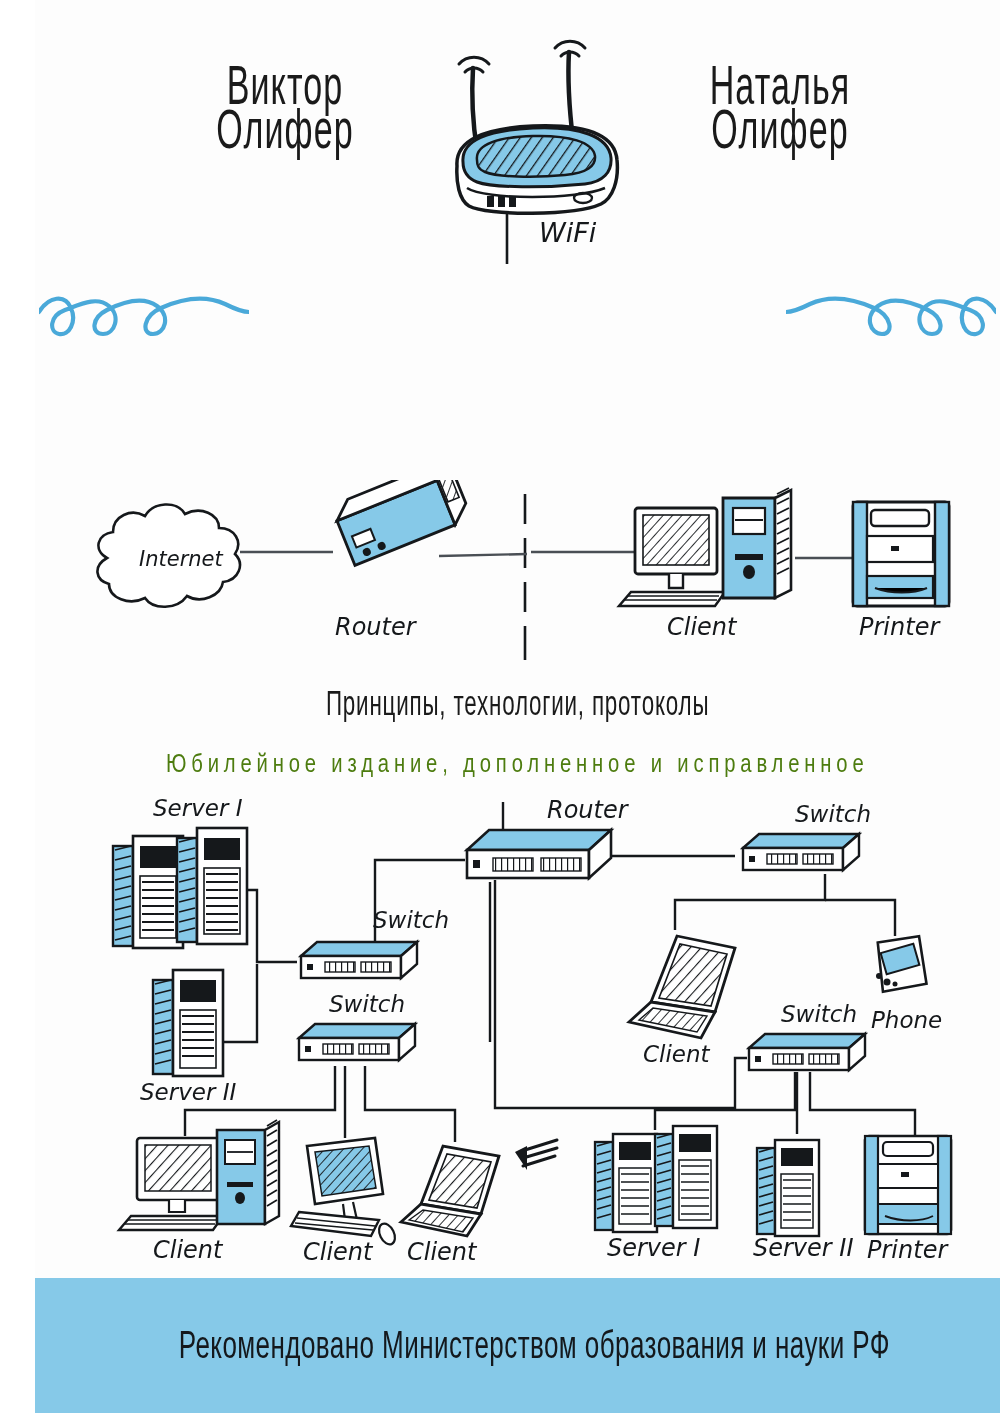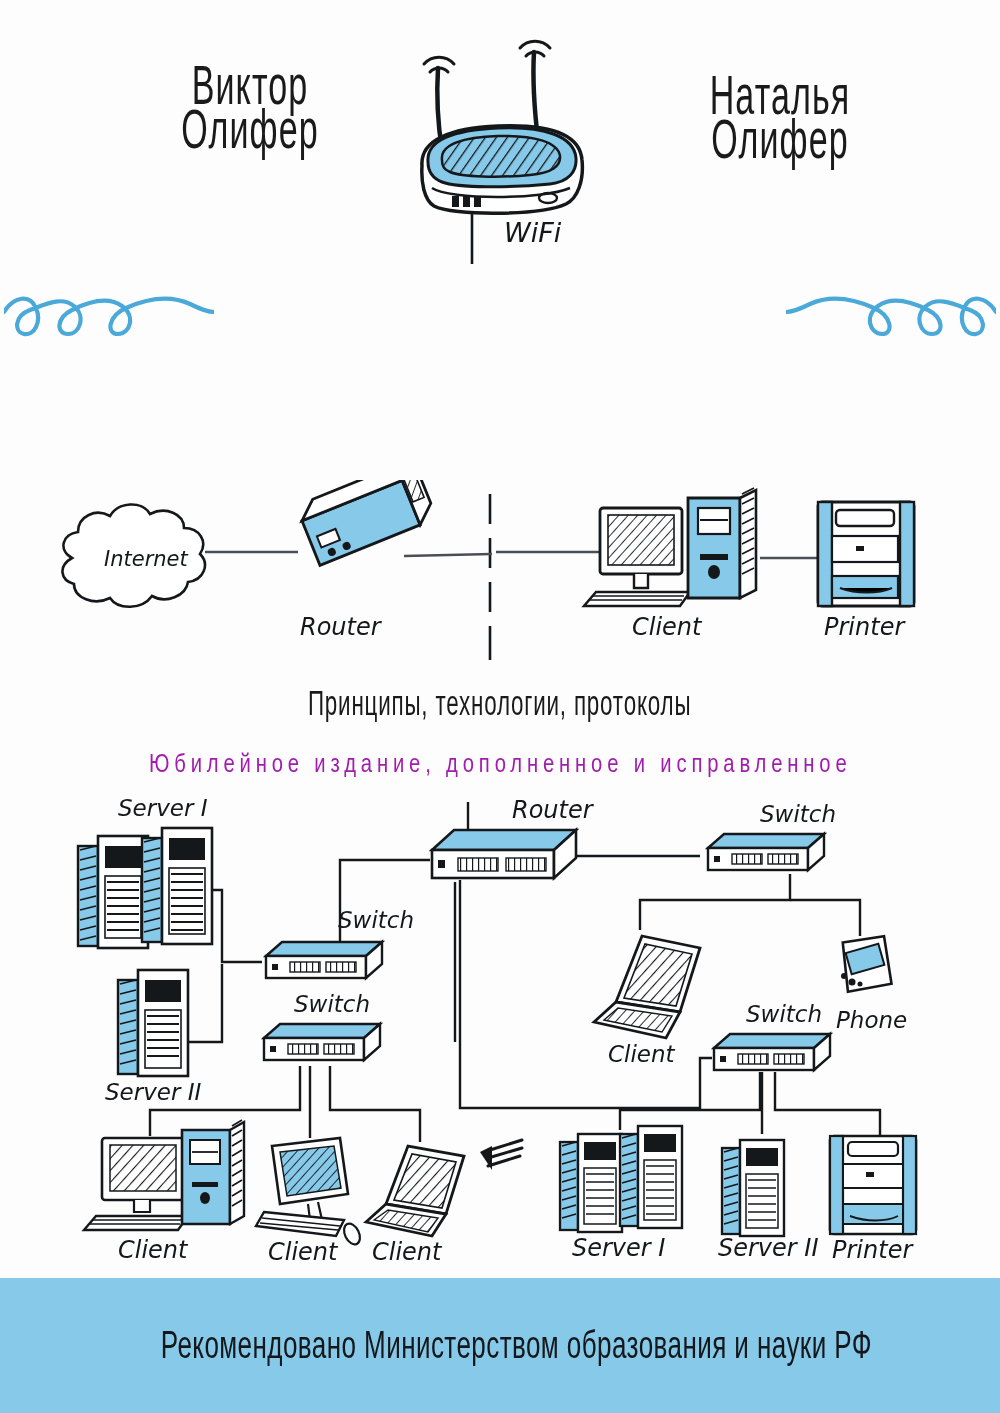--- a/index.html
+++ b/index.html
@@ -12,41 +12,42 @@
     height: 1413px;
     position: relative;
     overflow: hidden;
     font-family: "Liberation Sans", sans-serif;
     background: #ffffff;
   }
   .cover {
     position: absolute;
     inset: 0;
     background: #fdfdfd;
+    margin-left: 35px;
   }
 
   
   .author {
     position: absolute;
     text-align: center;
     color: #1a1a1a;
     font-family: "Liberation Sans Narrow", "Liberation Sans", sans-serif;
     font-weight: 400;
     line-height: 0.96;
     letter-spacing: 1.5px;
   }
   .author span {
     display: block;
     font-size: 46px;
     transform: scaleX(0.74) scaleY(1.22);
     transform-origin: center;
     white-space: nowrap;
   }
   #author-left  { left: 105px; top: 62px; width: 290px; }
-  #author-right { right: 75px; top: 72px; width: 290px; }
+  #author-right { right: 75px; top: 62px; width: 290px; }
 
   
   .title-block {
     position: absolute;
     left: 0; right: 0;
     top: 272px;
     text-align: center;
   }
   .title-line {
     display: block;
@@ -82,21 +83,21 @@
   }
   #subtitle-main span {
     display: inline-block;
     transform: scaleX(0.80) scaleY(1.22);
   }
   #subtitle-edition {
     position: absolute;
     left: 0; right: 0;
     top: 750px;
     text-align: center;
-    color: #a21caf;
+    color: #4d7c0f;
     font-family: "Liberation Sans Narrow", "Liberation Sans", sans-serif;
     font-size: 23px;
     letter-spacing: 5.5px;
     white-space: nowrap;
   }
   #subtitle-edition span {
     display: inline-block;
     transform: scaleX(0.88) scaleY(1.14);
   }
 

